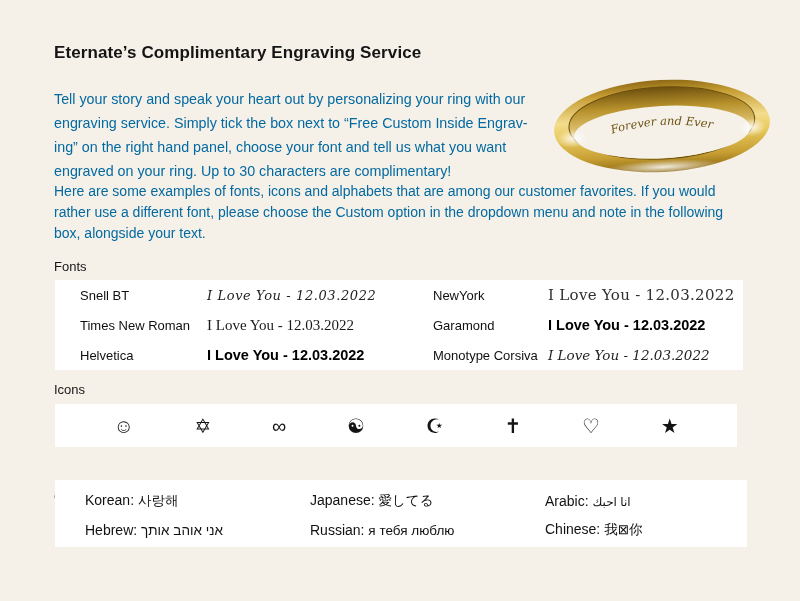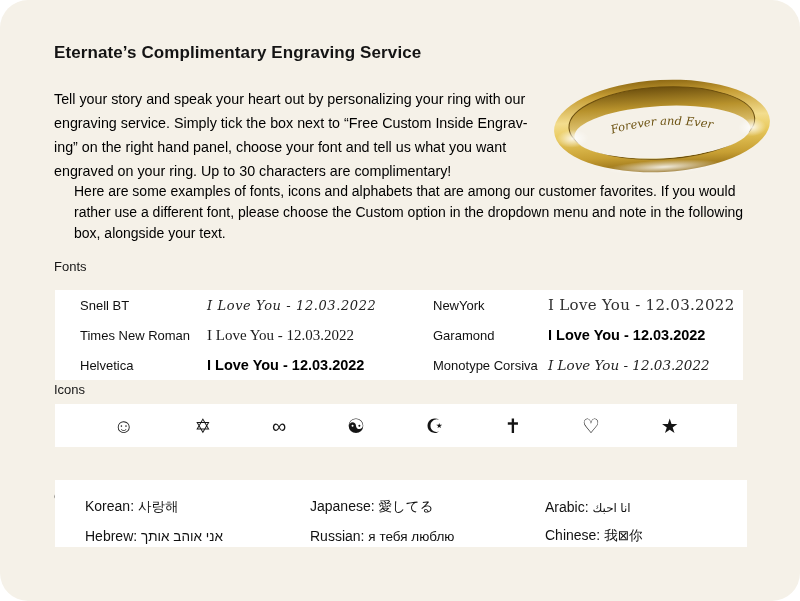--- a/index.html
+++ b/index.html
@@ -3,46 +3,45 @@
 <meta charset="utf-8">
 <style>
   * { margin: 0; padding: 0; box-sizing: border-box; }
   html, body { width: 800px; }
   body { font-family: "Liberation Sans", sans-serif; }
   .page {
     position: relative;
     width: 800px; height: 601px;
     background: #f5f1e8;
     overflow: hidden;
-    border-radius: 28px;
   }
   .page-title {
     position: absolute; left: 54px; top: 43px;
     font-size: 17px; font-weight: 600; color: #141414;
     letter-spacing: .1px;
   }
-  .para { position: absolute; color: #000000; }
+  .para { position: absolute; color: #0369a1; }
   .para .line { white-space: nowrap; }
   .intro { left: 54px; top: 87px; font-size: 14.3px; }
   .intro .line { line-height: 24px; }
-  .examples-note { left: 54px; top: 181px; font-size: 14px; margin-left: 20px; }
+  .examples-note { left: 54px; top: 181px; font-size: 14px; }
   .examples-note .line { line-height: 21px; }
 
   .section-heading {
     position: absolute; left: 54px;
     font-size: 13px; color: #161616; text-align: right;
   }
   .heading-fonts { top: 259px; }
   .heading-icons { top: 382px; }
   .heading-alphabets { top: 455px; margin-top: 34px; }
 
   .panel { position: absolute; background: #ffffff; }
 
   .fonts-panel {
-    left: 55px; top: 290px; width: 688px; height: 90px;
+    left: 55px; top: 280px; width: 688px; height: 90px;
     display: grid;
     grid-template-columns: 127px 226px 115px 1fr;
     grid-auto-rows: 30px;
     align-items: center;
     padding-left: 25px;
   }
   .font-name { font-size: 13px; color: #101010; }
   .f-snell    { font-family: "DejaVu Serif", serif; font-style: italic; font-size: 13px; letter-spacing: .6px; color: #222; }
   .f-times    { font-family: "Liberation Serif", serif; font-size: 15px; color: #1a1a1a; }
   .f-helv     { font-family: "Liberation Sans", sans-serif; font-size: 14.5px; font-weight: 600; color: #000; }
@@ -56,21 +55,21 @@
     padding: 0 28px;
   }
   .icon-glyph { font-size: 20px; color: #141414; line-height: 1; }
 
   .alphabets-panel {
     left: 55px; top: 480px; width: 692px; height: 67px;
     display: grid;
     grid-template-columns: 225px 235px 1fr;
     grid-auto-rows: 29px;
     align-items: center;
-    padding-left: 30px; padding-top: 12px;
+    padding-left: 30px; padding-top: 6px;
   }
   .alpha-cell { font-size: 14px; color: #111; white-space: nowrap; }
   .alpha-value { font-size: 13.5px; }
   .alpha-value-small { font-size: 12px; }
 
   .ring-wrap { position: absolute; left: 550px; top: 74px; width: 224px; height: 104px; }
 </style>
 </head>
 <body>
 

